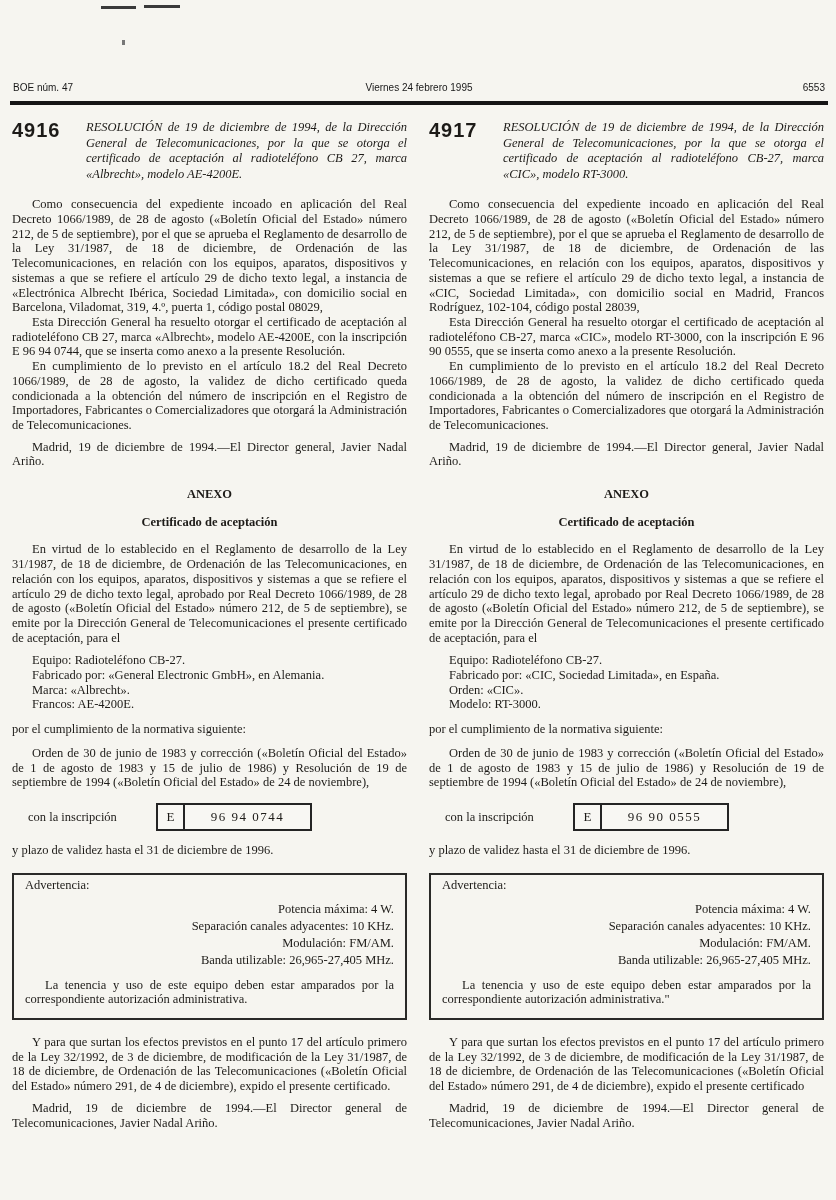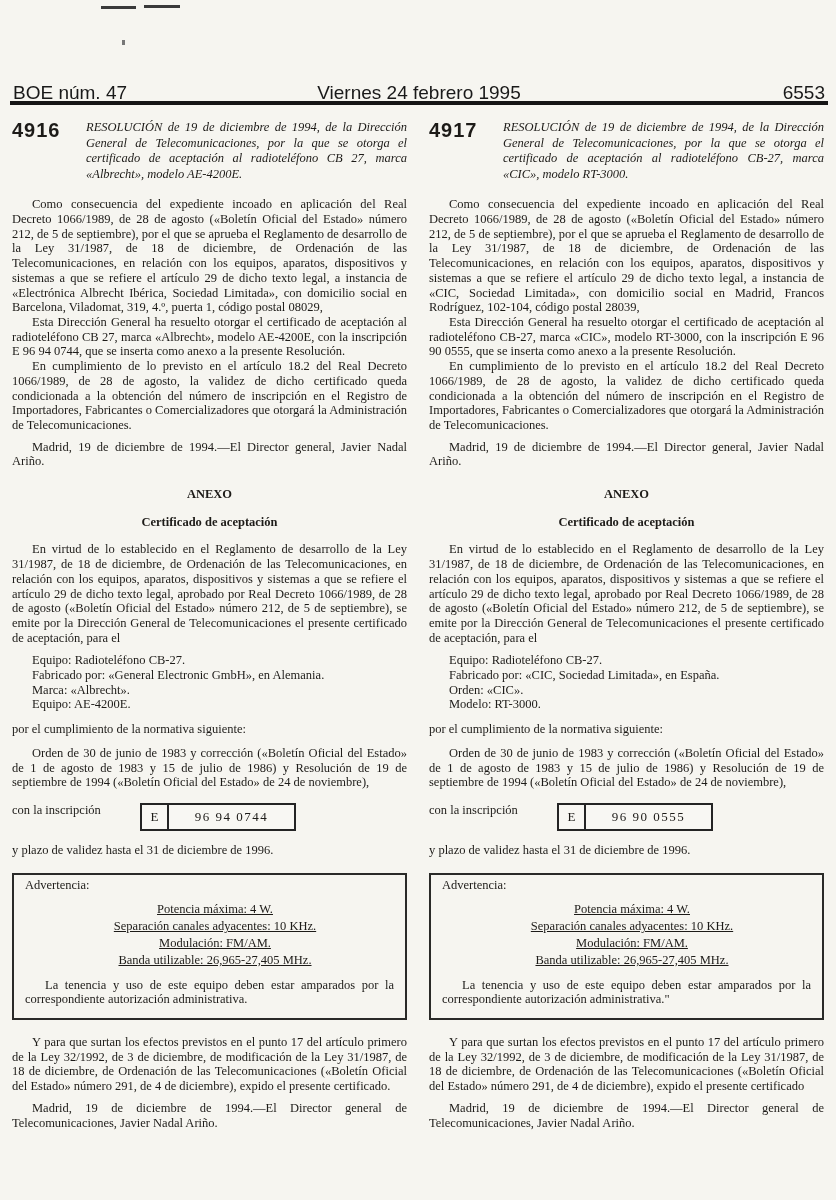--- a/index.html
+++ b/index.html
@@ -16,21 +16,21 @@
   .scan-mark { position:absolute; background:#3a3a3a; }
   .m1 { top:6px; left:101px; width:35px; height:3px; }
   .m2 { top:5px; left:144px; width:36px; height:3px; }
   .m3 { top:40px; left:122px; width:3px; height:5px; background:#777; }
 
   
   .header {
     position:absolute; top:82px; left:13px; right:11px;
     display:flex; justify-content:space-between; align-items:baseline;
     font-family:"Liberation Sans", sans-serif;
-    font-size:19px; color:#191919;
+    font-size:10px; color:#191919;
   }
   .header .center { position:absolute; left:0; right:0; text-align:center; }
   .header-rule { position:absolute; top:101px; left:10px; width:818px; height:4px; background:#151515; }
 
   
   .columns { position:absolute; top:120px; left:12px; display:flex; gap:22px; }
   .col { width:395px; font-size:12.5px; line-height:14.7px; text-align:justify; }
 
   .article-head { display:flex; margin-bottom:15px; }
   .art-num {
@@ -41,31 +41,31 @@
 
   p { margin:0; text-indent:20px; }
   .sig { margin-top:7px; }
   .anexo-h { text-align:center; font-weight:bold; margin:18px 0 13px; text-indent:0; }
   .cert-h { text-align:center; font-weight:bold; margin:0 0 13px; text-indent:0; }
   .equip { margin-top:8px; }
   .equip p { text-align:left; }
   .norm-intro { margin-top:10px; text-indent:0; }
   .norm { margin-top:9px; }
 
-  .inscription { display:flex; align-items:flex-start; margin:13px 0 12px; }
+  .inscription { display:flex; align-items:center; margin:13px 16px 12px; }
   .ins-label { width:128px; }
   .ins-box { display:flex; border:2px solid #242424; height:24px; width:152px; background:#f8f7f3; }
   .ins-e { width:25px; border-right:2px solid #242424; display:flex; align-items:center; justify-content:center; font-size:13px; }
   .ins-num { flex:1; display:flex; align-items:center; justify-content:center; font-size:13px; letter-spacing:1.5px; }
   .validity { text-indent:0; }
 
   .advert { border:2px solid #2a2a28; padding:3px 11px 11px; margin-top:15px; }
   .advert-heading { text-indent:0; text-align:left; }
   .advert-items { margin-top:9px; }
-  .advert-items p { text-indent:0; margin-left:11px; text-align:center; line-height:16.8px;text-decoration:underline; }
+  .advert-items p { text-indent:0; margin-left:11px; text-align:right; line-height:16.8px; }
   .advert-note { margin-top:9px; }
 
   .closing { margin-top:15px; }
 </style>
 </head>
 <body>
 
 <div class="page">
 
   <div class="scan-mark m1"></div>
@@ -90,21 +90,21 @@
       <p>Esta Dirección General ha resuelto otorgar el certificado de aceptación al radioteléfono CB 27, marca «Albrecht», modelo AE-4200E, con la inscripción E 96 94 0744, que se inserta como anexo a la presente Resolución.</p>
       <p>En cumplimiento de lo previsto en el artículo 18.2 del Real Decreto 1066/1989, de 28 de agosto, la validez de dicho certificado queda condicionada a la obtención del número de inscripción en el Registro de Importadores, Fabricantes o Comercializadores que otorgará la Administración de Telecomunicaciones.</p>
       <p class="sig">Madrid, 19 de diciembre de 1994.—El Director general, Javier Nadal Ariño.</p>
       <p class="anexo-h">ANEXO</p>
       <p class="cert-h">Certificado de aceptación</p>
       <p>En virtud de lo establecido en el Reglamento de desarrollo de la Ley 31/1987, de 18 de diciembre, de Ordenación de las Telecomunicaciones, en relación con los equipos, aparatos, dispositivos y sistemas a que se refiere el artículo 29 de dicho texto legal, aprobado por Real Decreto 1066/1989, de 28 de agosto («Boletín Oficial del Estado» número 212, de 5 de septiembre), se emite por la Dirección General de Telecomunicaciones el presente certificado de aceptación, para el</p>
       <div class="equip">
         <p>Equipo: Radioteléfono CB-27.</p>
         <p>Fabricado por: «General Electronic GmbH», en Alemania.</p>
         <p>Marca: «Albrecht».</p>
-        <p>Equipo: AE-4200E.</p>
+        <p>Francos: AE-4200E.</p>
       </div>
       <p class="norm-intro">por el cumplimiento de la normativa siguiente:</p>
       <p class="norm">Orden de 30 de junio de 1983 y corrección («Boletín Oficial del Estado» de 1 de agosto de 1983 y 15 de julio de 1986) y Resolución de 19 de septiembre de 1994 («Boletín Oficial del Estado» de 24 de noviembre),</p>
       <div class="inscription">
         <span class="ins-label">con la inscripción</span>
         <span class="ins-box">
           <span class="ins-e">E</span>
           <span class="ins-num">96 94 0744</span>
         </span>
       </div>

